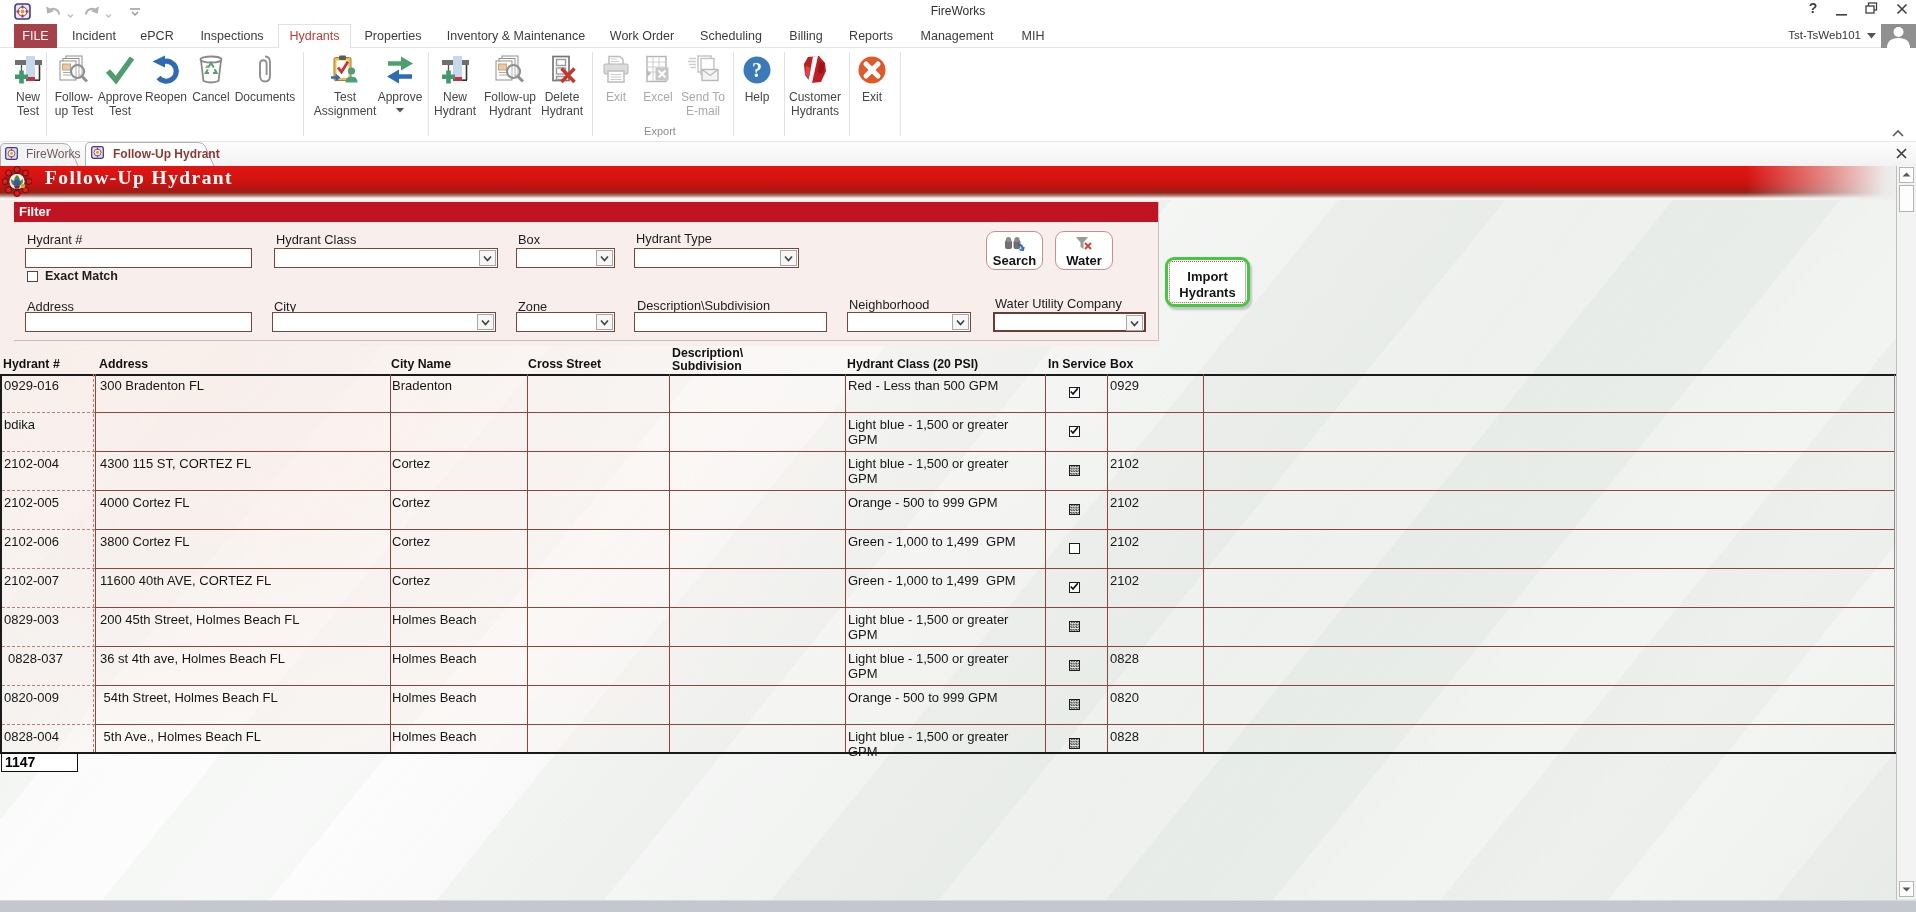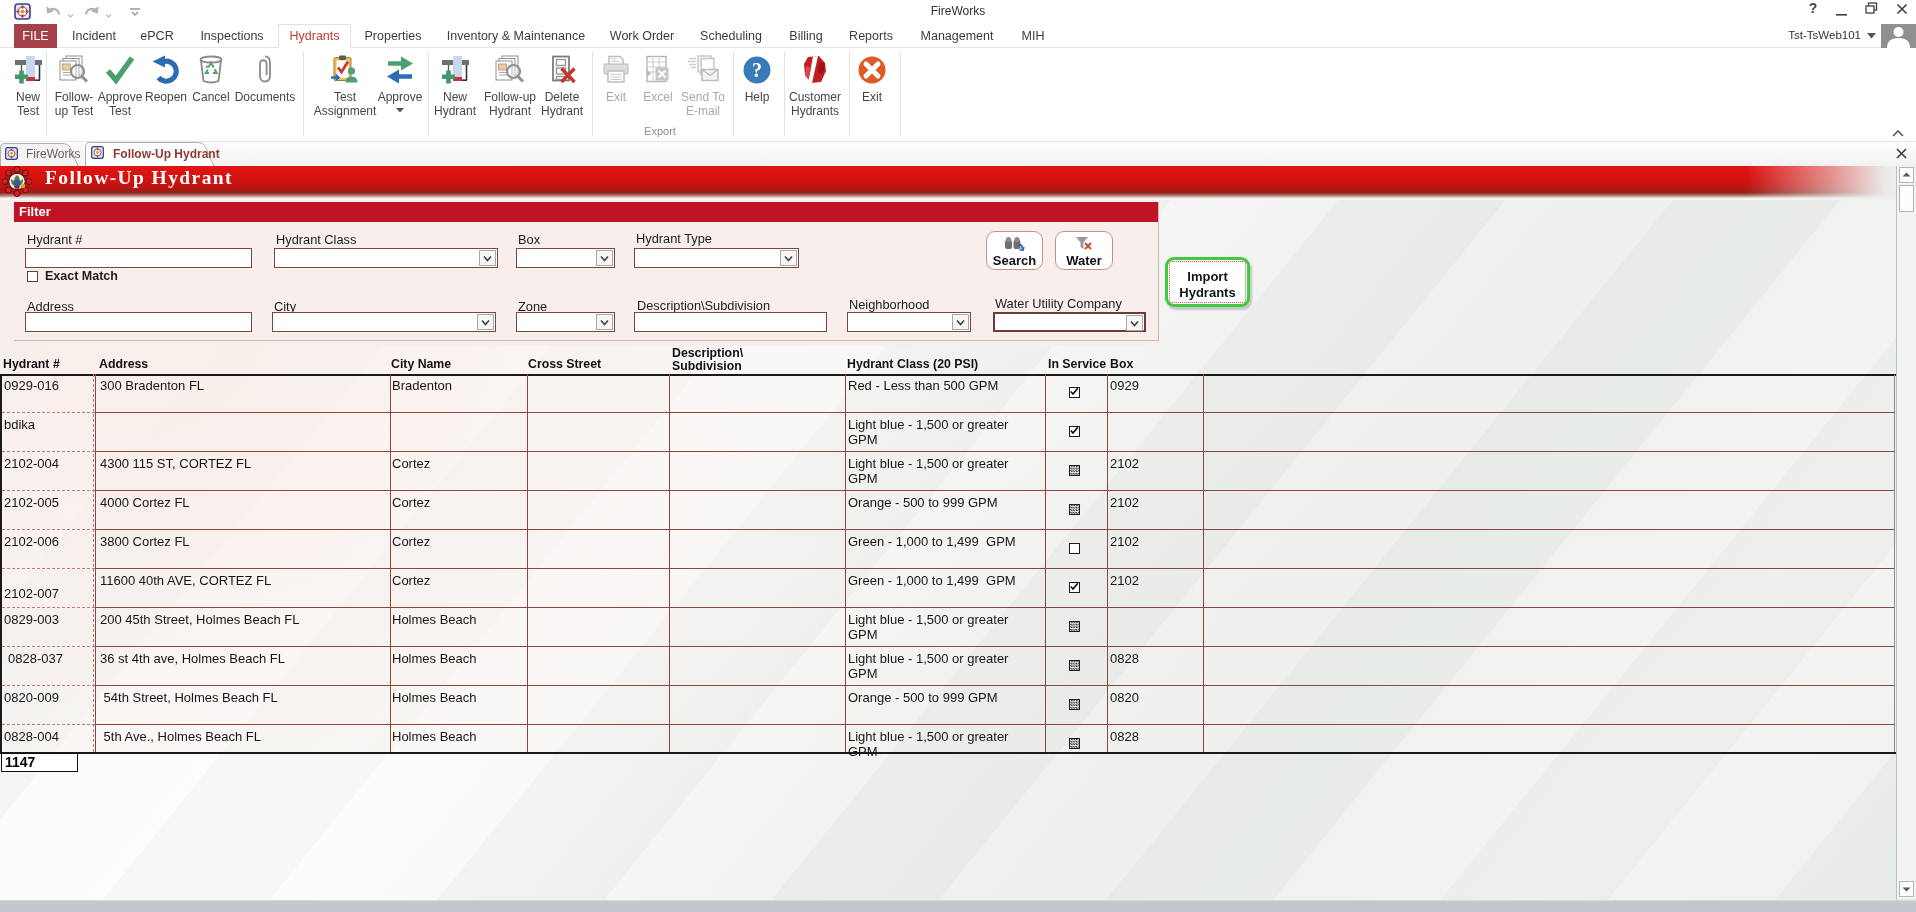--- a/index.html
+++ b/index.html
@@ -507,21 +507,21 @@
 <div class="hline" style="left:95px;top:155px;width:1799px"></div>
 <div class="hdash" style="left:2px;top:155px;width:93px"></div>
 <div class="cell" style="left:4px;top:161px">2102-006</div>
 <div class="cell" style="left:100px;top:161px">3800 Cortez FL</div>
 <div class="cell" style="left:392px;top:161px">Cortez</div>
 <div class="cell" style="left:848px;top:161px">Green - 1,000 to 1,499  GPM</div>
 <div class="cell" style="left:1110px;top:161px">2102</div>
 <div class="cb" style="left:1069px;top:169px"></div>
 <div class="hline" style="left:95px;top:194px;width:1799px"></div>
 <div class="hdash" style="left:2px;top:194px;width:93px"></div>
-<div class="cell" style="left:4px;top:213px">2102-007</div>
+<div class="cell" style="left:4px;top:200px">2102-007</div>
 <div class="cell" style="left:100px;top:200px">11600 40th AVE, CORTEZ FL</div>
 <div class="cell" style="left:392px;top:200px">Cortez</div>
 <div class="cell" style="left:848px;top:200px">Green - 1,000 to 1,499  GPM</div>
 <div class="cell" style="left:1110px;top:200px">2102</div>
 <div class="cb chk" style="left:1069px;top:208px">
         <svg width="10" height="10" viewBox="0 0 10 10">
           <path d="M1.8 4.5 L4 7 L8.8 1.2" fill="none" stroke="#111" stroke-width="1.7"></path>
         </svg>
       </div>
 <div class="hline" style="left:95px;top:233px;width:1799px"></div>

